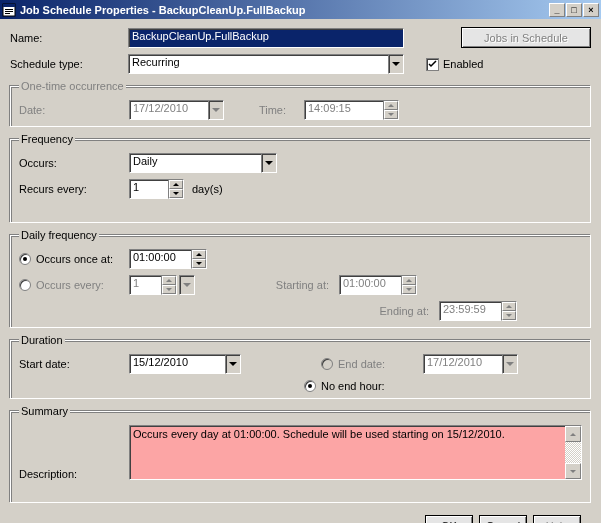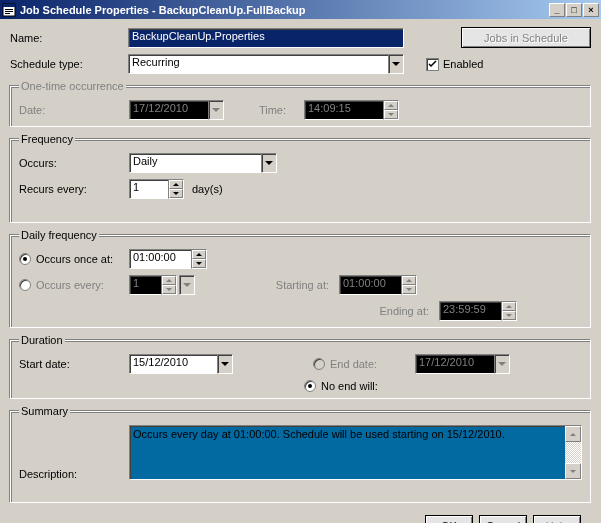--- a/index.html
+++ b/index.html
@@ -9,21 +9,21 @@
 .titlebar .icon svg{width:14px;height:14px}
 .titlebar-text{flex:1}
 .winbtns{display:flex;gap:1px}
 .winbtn{width:16px;height:14px;background:#d4d0c8;border:1px solid #808080;border-top-color:#fff;border-left-color:#fff;display:flex;align-items:center;justify-content:center;font-family:Arial;font-size:9px;color:#000;font-weight:bold}
 .content{padding:8px 10px}
 .row{display:flex;align-items:center;margin-bottom:6px}
 .lbl{width:118px;color:#000}
 .lbl.disabled{color:#808080}
 .input{height:20px;border:1px solid #808080;border-right-color:#fff;border-bottom-color:#fff;background:#fff;padding:1px 3px;box-shadow:inset 1px 1px 0 #404040}
 .input.sel{background:#0a246a;color:#fff}
-.input.disabled{background:#000000;color:#808080}
+.input.disabled{background:#ffffff;color:#808080}
 .btn{height:21px;padding:0 10px;background:#e5e5e5;border:1px solid #000;box-shadow:inset 1px 1px 0 #fff,inset -1px -1px 0 #808080;display:inline-flex;align-items:center;justify-content:center}
 .btn.disabled{color:#808080;text-shadow:1px 1px 0 #fff}
 .chk{width:13px;height:13px;background:#fff;border:1px solid #808080;box-shadow:inset 1px 1px 0 #404040;margin-right:4px;display:inline-flex;align-items:center;justify-content:center}
 .chk svg{width:9px;height:9px}
 .radio{width:12px;height:12px;border-radius:50%;background:#fff;border:1px solid #808080;box-shadow:inset 1px 1px 0 #404040;margin-right:5px;display:inline-flex;align-items:center;justify-content:center}
 .radio .dot{width:4px;height:4px;border-radius:50%;background:#000}
 .radio.disabled{background:#d4d0c8}
 fieldset{border:1px solid #fff;box-shadow:-1px -1px 0 #808080,inset 1px 1px 0 #808080;padding:8px 8px 6px 8px;margin-bottom:6px}
 legend{color:#000;padding:0 2px;background:#d4d0c8}
 legend.disabled{color:#808080}
@@ -32,21 +32,21 @@
 .combo .arrow,.spinner .arrows{width:16px;background:#d4d0c8;border:1px solid #808080;border-right-color:#fff;border-bottom-color:#fff;box-shadow:inset 1px 1px 0 #404040;display:flex}
 .combo .arrow{align-items:center;justify-content:center}
 .tri{width:0;height:0;border-left:4px solid transparent;border-right:4px solid transparent;border-top:4px solid #000}
 .tri.disabled{border-top-color:#808080}
 .spinner{display:flex;height:20px}
 .spinner .input{flex:1;border-right:none}
 .spinner .arrows{flex-direction:column}
 .spinner .ar{flex:1;display:flex;align-items:center;justify-content:center;background:#d4d0c8;border:1px solid #fff;border-right-color:#808080;border-bottom-color:#808080}
 .tri-up{width:0;height:0;border-left:3px solid transparent;border-right:3px solid transparent;border-bottom:3px solid #000}
 .tri-dn{width:0;height:0;border-left:3px solid transparent;border-right:3px solid transparent;border-top:3px solid #000}
-.textarea{width:453px;height:55px;border:1px solid #808080;border-right-color:#fff;border-bottom-color:#fff;box-shadow:inset 1px 1px 0 #404040;background:#0369a1;padding:2px 3px;position:relative}
+.textarea{width:453px;height:55px;border:1px solid #808080;border-right-color:#fff;border-bottom-color:#fff;box-shadow:inset 1px 1px 0 #404040;background:#fca5a5;padding:2px 3px;position:relative}
 .scrollbar{position:absolute;right:0;top:0;bottom:0;width:16px;background:#d4d0c8;display:flex;flex-direction:column}
 .scrollbar .ar{height:16px;display:flex;align-items:center;justify-content:center;background:#d4d0c8;border:1px solid #fff;border-right-color:#808080;border-bottom-color:#808080}
 .scrollbar .track{flex:1;background:repeating-conic-gradient(#fff 0 25%,#d4d0c8 0 50%) 0 0/2px 2px}
 .footer{display:flex;justify-content:flex-end;gap:6px;padding:6px 10px 0 0}
 .footer .btn{width:48px}
 </style>
 </head>
 <body>
 
 <div class="titlebar">
@@ -64,21 +64,21 @@
     <div class="winbtn">_</div>
     <div class="winbtn">□</div>
     <div class="winbtn">×</div>
   </div>
 </div>
 
 <div class="content">
 
   <div class="row">
     <span class="lbl">Name:</span>
-    <div class="input sel" style="width:276px">BackupCleanUp.Properties</div>
+    <div class="input sel" style="width:276px">BackupCleanUp.FullBackup</div>
     <div style="flex:1"></div>
     <div class="btn disabled" style="width:130px">Jobs in Schedule</div>
   </div>
 
   <div class="row">
     <span class="lbl">Schedule type:</span>
     <div class="combo" style="width:276px">
       <div class="input">Recurring</div>
       <div class="arrow">
           <div class="tri"></div>
@@ -211,42 +211,42 @@
             </div>
           </div>
       </div>
     </div>
   </fieldset>
 
   <fieldset>
     <legend>Duration</legend>
     <div class="row">
       <span class="lbl" style="width:110px">Start date:</span>
-      <div class="combo" style="width:104px">
+      <div class="combo" style="width:112px">
         <div class="input">15/12/2010</div>
         <div class="arrow">
             <div class="tri"></div>
           </div>
       </div>
       <span style="width:80px"></span>
       <span class="radio disabled"></span>
       <span style="width:85px;color:#808080">End date:</span>
       <div class="combo" style="width:95px">
         <div class="input disabled">17/12/2010</div>
         <div class="arrow">
             <div class="tri disabled"></div>
           </div>
       </div>
     </div>
     <div class="row" style="margin-bottom:0">
       <span style="width:285px"></span>
       <span class="radio">
           <span class="dot"></span>
         </span>
-      <span>No end will:</span>
+      <span>No end hour:</span>
     </div>
   </fieldset>
 
   <fieldset>
     <legend>Summary</legend>
     <div class="row" style="align-items:flex-end;margin-bottom:16px">
       <span class="lbl" style="width:110px">Description:</span>
       <div class="textarea">
         <span>Occurs every day at 01:00:00. Schedule will be used starting on 15/12/2010.</span>
         <div class="scrollbar">

